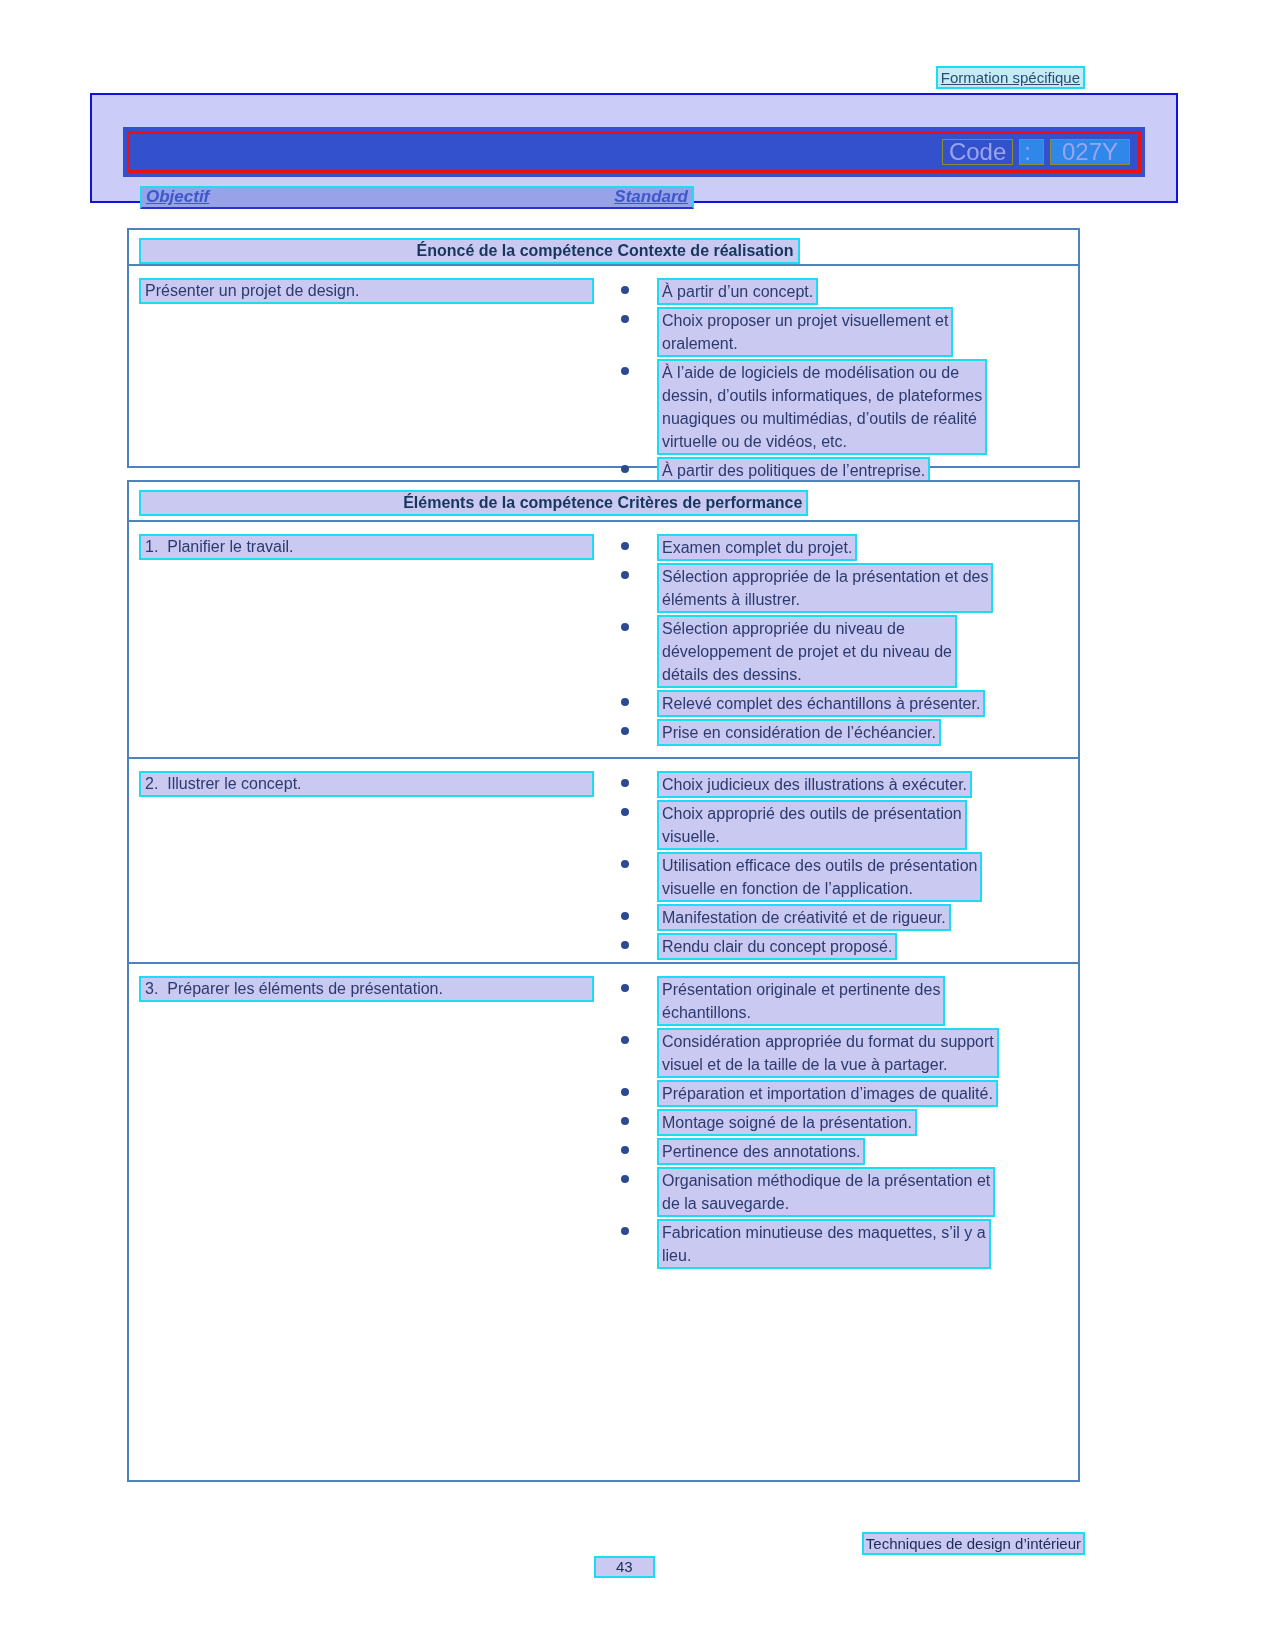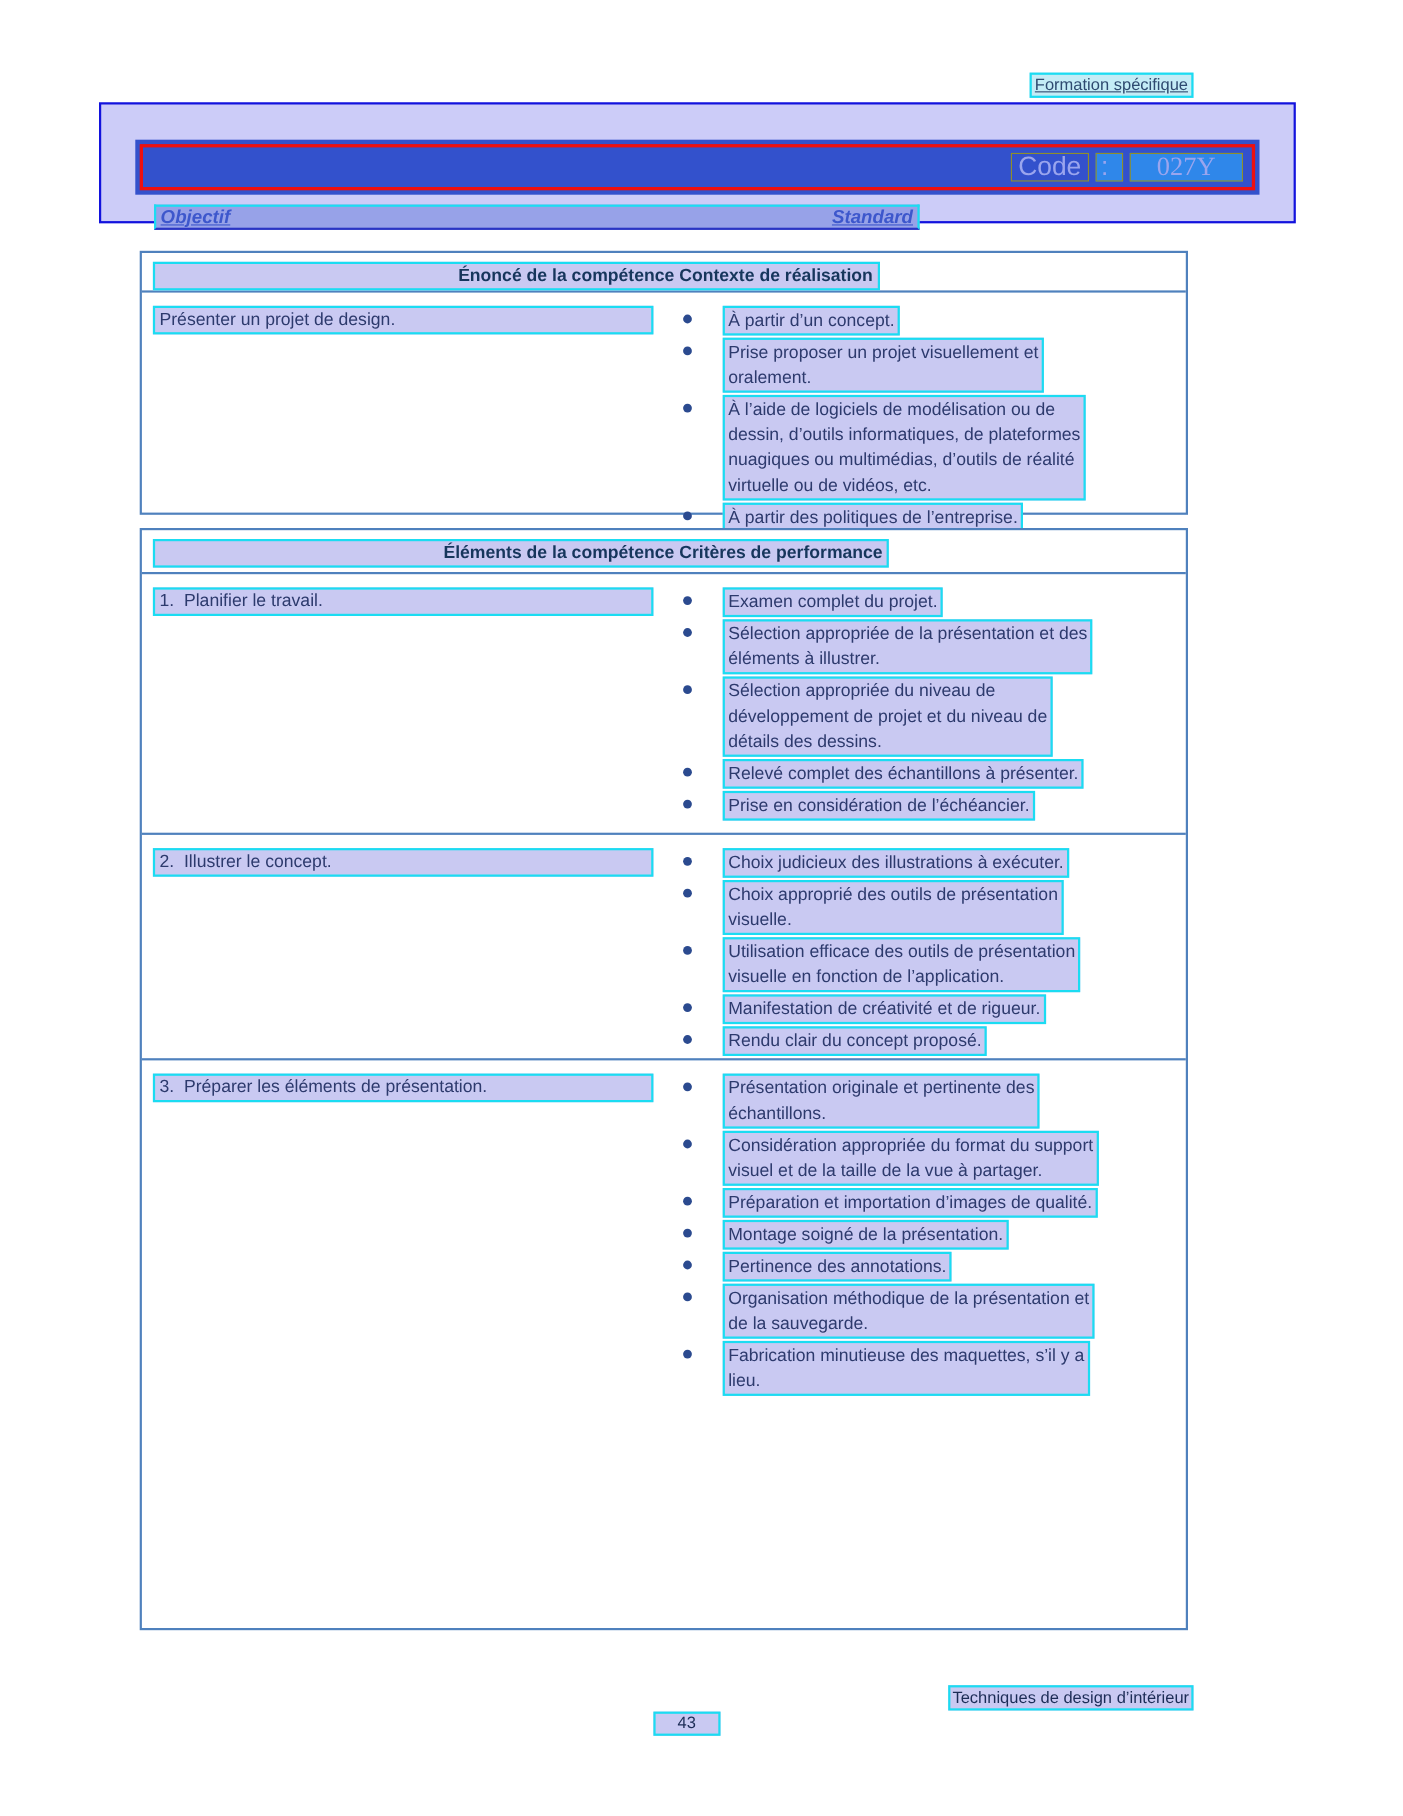--- a/index.html
+++ b/index.html
@@ -41,28 +41,28 @@
   }
   #code-bar{
     position:absolute;left:127px;top:131px;width:1014px;height:42px;
     background:var(--bar-fill);border:3px solid var(--bar-border-red);
     box-shadow:0 0 0 4px var(--bar-fill);
     display:flex;justify-content:flex-end;align-items:center;gap:6px;
     padding-right:8px;font-size:24px;color:var(--code-text);
   }
   .code-chip{border:1px solid var(--code-chip-border);padding:0 6px;line-height:24px;}
   .code-colon{border:1px solid var(--code-chip-border);background:var(--code-chip-fill);padding:0 12px 0 4px;line-height:24px;}
-  .code-val{border:1px solid var(--code-chip-border);background:var(--code-chip-fill);padding:0 24px;line-height:24px;font-family:Liberation Serif, serif;}
+  .code-val{border:1px solid var(--code-chip-border);background:var(--code-chip-fill);padding:0 11px;line-height:24px;}
   
   #obj-band{
-    position:absolute;left:140px;top:186px;width:696px;height:23px;
+    position:absolute;left:140px;top:186px;width:554px;height:23px;
     background:var(--band-fill);
     border:2px solid var(--highlight-border);
     border-bottom:2px solid var(--underline-blue);
-    display:flex;justify-content:space-between;align-items:center;
+    display:flex;justify-content:space-between;align-items:flex-end;
     padding:0 4px;font-size:17px;font-weight:bold;font-style:italic;
     color:var(--objectif-text);
   }
   #obj-band span{text-decoration:underline;}
   
   .comp-table{
     position:absolute;left:127px;width:953px;
     border:2px solid var(--table-border);
     display:flex;flex-direction:column;background:#ffffff;
   }
@@ -122,21 +122,21 @@
   <div class="t-body">
       <div class="t-row">
         <div class="t-left"><span class="hl row-label">Présenter un projet de design.</span></div>
         <div class="t-right">
           <div class="bullet-item">
             <span class="dot"></span>
             <span class="btext">À partir d’un concept.</span>
           </div>
           <div class="bullet-item">
             <span class="dot"></span>
-            <span class="btext">Prise proposer un projet visuellement et
+            <span class="btext">Choix proposer un projet visuellement et
 oralement.</span>
           </div>
           <div class="bullet-item">
             <span class="dot"></span>
             <span class="btext">À l’aide de logiciels de modélisation ou de
 dessin, d’outils informatiques, de plateformes
 nuagiques ou multimédias, d’outils de réalité
 virtuelle ou de vidéos, etc.</span>
           </div>
           <div class="bullet-item">

